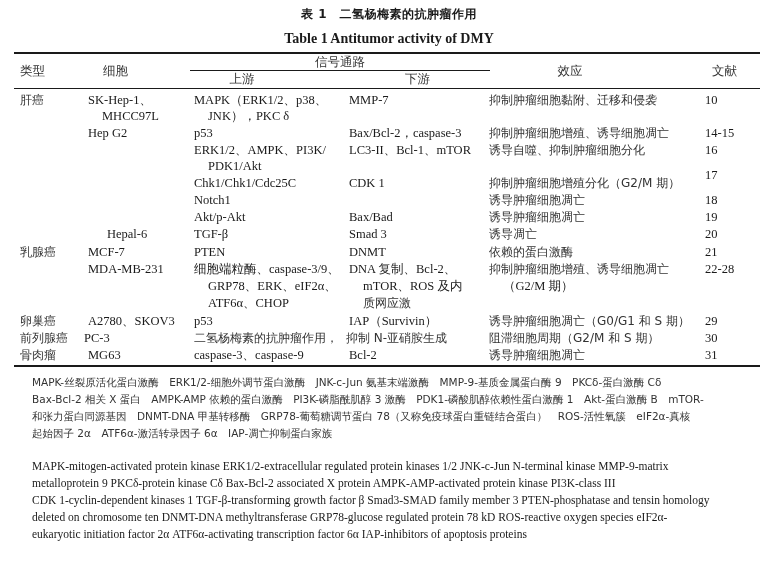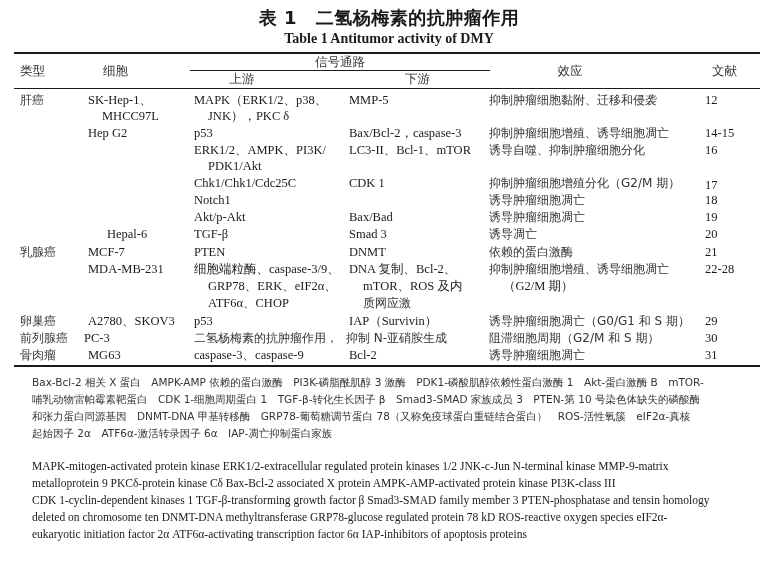--- a/index.html
+++ b/index.html
@@ -3,21 +3,21 @@
 <meta charset="utf-8">
 <style>
   html, body { margin: 0; padding: 0; background: #ffffff; }
   body {
     width: 778px; height: 566px; overflow: hidden; position: relative;
     font-family: "Liberation Serif", "DejaVu Serif", serif;
     color: #1a1a1a;
   }
   .title-cn {
     position: absolute; left: 0; width: 778px; top: 6px;
-    text-align: center; font-size: 18px; font-weight: bold;
+    text-align: center; font-size: 12px; font-weight: bold;
     font-family: "DejaVu Sans", sans-serif; letter-spacing: 0.5px;
   }
   .title-en {
     position: absolute; left: 0; width: 778px; top: 31px;
     text-align: center; font-size: 14px; font-weight: bold;
   }
   .rule { position: absolute; background: #1a1a1a; }
   .cell {
     position: absolute; font-size: 12.5px; line-height: 16px; white-space: nowrap;
   }
@@ -51,23 +51,23 @@
 <div class="cell hdr" style="left:712px; top:63px;">文献</div>
 
 <div id="tbody">
 
   <div>
     <div class="cell cjk" style="left:20px; top:92px;">肝癌</div>
     <div class="cell" style="left:88px; top:92px;">SK-Hep-1、</div>
     <div class="cell indent" style="left:88px; top:108px;">MHCC97L</div>
     <div class="cell" style="left:194px; top:92px;">MAPK（ERK1/2、p38、</div>
     <div class="cell indent" style="left:194px; top:108px;">JNK），PKC δ</div>
-    <div class="cell" style="left:349px; top:92px;">MMP-5</div>
+    <div class="cell" style="left:349px; top:92px;">MMP-7</div>
     <div class="cell cjk" style="left:489px; top:92px;">抑制肿瘤细胞黏附、迁移和侵袭</div>
-    <div class="cell" style="left:705px; top:92px;">12</div>
+    <div class="cell" style="left:705px; top:92px;">10</div>
   </div>
 
   <div>
     <div class="cell" style="left:88px; top:125px;">Hep G2</div>
     <div class="cell" style="left:194px; top:125px;">p53</div>
     <div class="cell" style="left:349px; top:125px;">Bax/Bcl-2，caspase-3</div>
     <div class="cell cjk" style="left:489px; top:125px;">抑制肿瘤细胞增殖、诱导细胞凋亡</div>
     <div class="cell" style="left:705px; top:125px;">14-15</div>
   </div>
 
@@ -76,21 +76,21 @@
     <div class="cell indent" style="left:194px; top:158px;">PDK1/Akt</div>
     <div class="cell" style="left:349px; top:142px;">LC3-II、Bcl-1、mTOR</div>
     <div class="cell cjk" style="left:489px; top:142px;">诱导自噬、抑制肿瘤细胞分化</div>
     <div class="cell" style="left:705px; top:142px;">16</div>
   </div>
 
   <div>
     <div class="cell" style="left:194px; top:175px;">Chk1/Chk1/Cdc25C</div>
     <div class="cell" style="left:349px; top:175px;">CDK 1</div>
     <div class="cell cjk" style="left:489px; top:175px;">抑制肿瘤细胞增殖分化（G2/M 期）</div>
-    <div class="cell" style="left:705px; top:177px;">17</div>
+    <div class="cell" style="left:705px; top:167px;">17</div>
   </div>
 
   <div>
     <div class="cell" style="left:194px; top:192px;">Notch1</div>
     <div class="cell cjk" style="left:489px; top:192px;">诱导肿瘤细胞凋亡</div>
     <div class="cell" style="left:705px; top:192px;">18</div>
   </div>
 
   <div>
     <div class="cell" style="left:194px; top:209px;">Akt/p-Akt</div>
@@ -151,22 +151,22 @@
     <div class="cell cjk" style="left:20px; top:347px;">骨肉瘤</div>
     <div class="cell" style="left:88px; top:347px;">MG63</div>
     <div class="cell" style="left:194px; top:347px;">caspase-3、caspase-9</div>
     <div class="cell" style="left:349px; top:347px;">Bcl-2</div>
     <div class="cell cjk" style="left:489px; top:347px;">诱导肿瘤细胞凋亡</div>
     <div class="cell" style="left:705px; top:347px;">31</div>
   </div>
 </div>
 
 <div class="notes" style="top:374px;">
+  <span class="note-line cn">MAPK-丝裂原活化蛋白激酶　ERK1/2-细胞外调节蛋白激酶　JNK-c-Jun 氨基末端激酶　MMP-9-基质金属蛋白酶 9　PKCδ-蛋白激酶 Cδ</span>
   <span class="note-line cn">Bax-Bcl-2 相关 X 蛋白　AMPK-AMP 依赖的蛋白激酶　PI3K-磷脂酰肌醇 3 激酶　PDK1-磷酸肌醇依赖性蛋白激酶 1　Akt-蛋白激酶 B　mTOR-</span>
-  <span class="note-line cn">哺乳动物雷帕霉素靶蛋白　CDK 1-细胞周期蛋白 1　TGF-β-转化生长因子 β　Smad3-SMAD 家族成员 3　PTEN-第 10 号染色体缺失的磷酸酶</span>
   <span class="note-line cn">和张力蛋白同源基因　DNMT-DNA 甲基转移酶　GRP78-葡萄糖调节蛋白 78（又称免疫球蛋白重链结合蛋白）　ROS-活性氧簇　eIF2α-真核</span>
   <span class="note-line cn">起始因子 2α　ATF6α-激活转录因子 6α　IAP-凋亡抑制蛋白家族</span>
 </div>
 <div class="notes" style="top:458px;">
   <span class="note-line">MAPK-mitogen-activated protein kinase   ERK1/2-extracellular regulated protein kinases 1/2   JNK-c-Jun N-terminal kinase   MMP-9-matrix</span>
   <span class="note-line">metalloprotein 9   PKCδ-protein kinase Cδ   Bax-Bcl-2 associated X protein   AMPK-AMP-activated protein kinase   PI3K-class III</span>
   <span class="note-line">CDK 1-cyclin-dependent kinases 1   TGF-β-transforming growth factor β   Smad3-SMAD family member 3   PTEN-phosphatase and tensin homology</span>
   <span class="note-line">deleted on chromosome ten   DNMT-DNA methyltransferase   GRP78-glucose regulated protein 78 kD   ROS-reactive oxygen species   eIF2α-</span>
   <span class="note-line">eukaryotic initiation factor 2α   ATF6α-activating transcription factor 6α   IAP-inhibitors of apoptosis proteins</span>
 </div>

